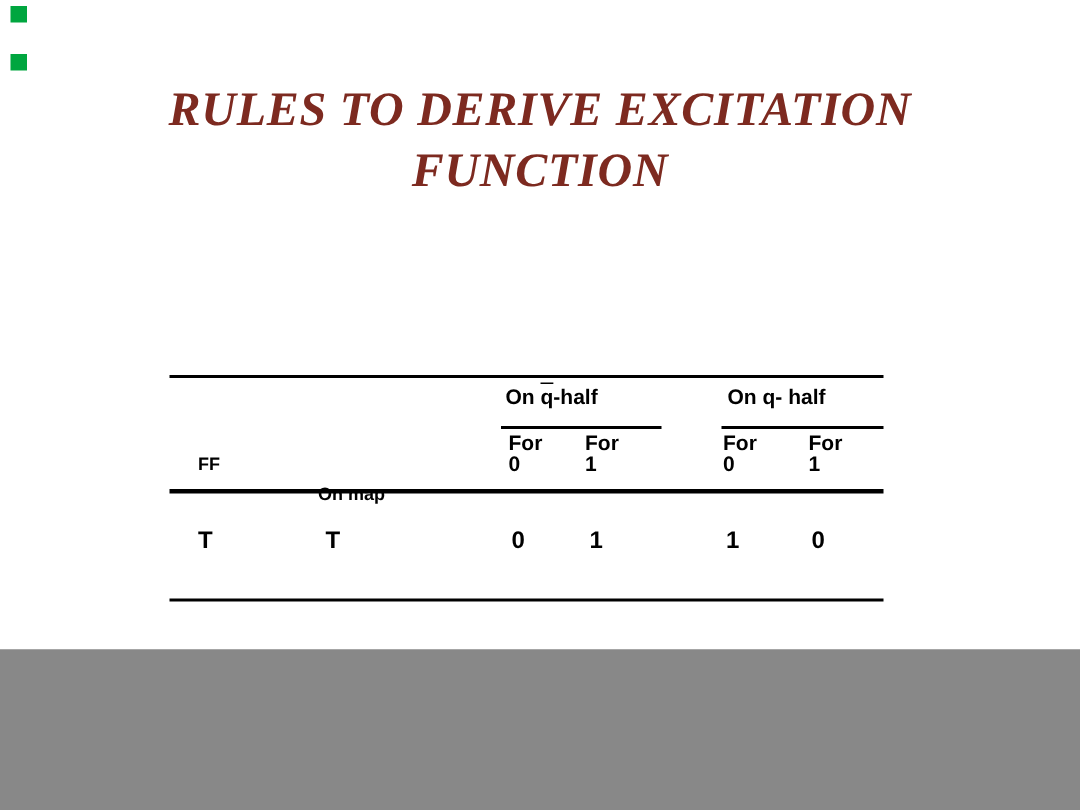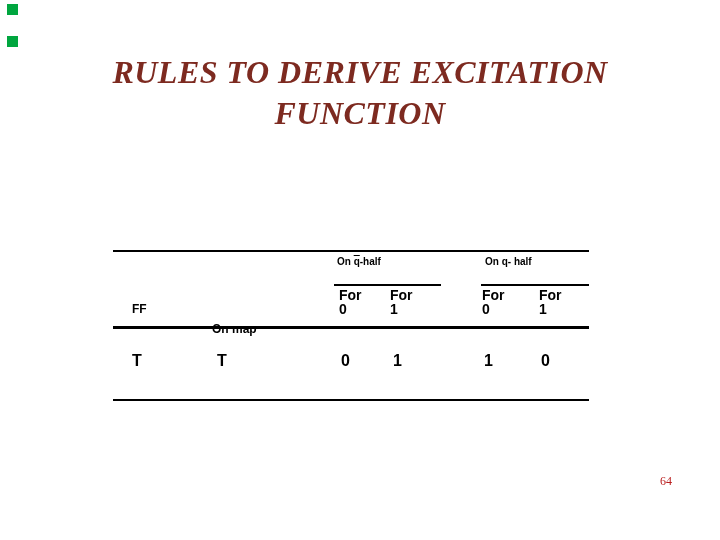--- a/index.html
+++ b/index.html
@@ -1,17 +1,17 @@
 <!DOCTYPE html>
 <html><head>
 <meta charset="utf-8">
 <style>
   html,body { margin:0; padding:0; background:#888; }
   .slide {
-    position:relative; width:720px; height:540px; background:#ffffff;
+    position:relative; width:720px; height:433px; background:#ffffff;
     overflow:hidden; font-family:"Liberation Serif", serif;
   }
   .accent-square { position:absolute; left:7px; width:11px; height:11px; }
   .accent-square.s1 { top:4px; }
   .accent-square.s2 { top:36px; }
 
   .title {
     position:absolute; top:52px; left:0; width:720px;
     text-align:center; font-size:32px; line-height:41px;
     font-weight:bold; font-style:italic; letter-spacing:0.5px;
@@ -29,21 +29,21 @@
     font-family:"Liberation Sans", sans-serif; font-weight:bold; color:#000;
   }
   .rule { position:absolute; background:#000; }
   .rule-top    { left:0; top:5px;  width:476px; height:2px; }
   .rule-g1     { left:221px; top:39px; width:107px; height:2px; }
   .rule-g2     { left:368px; top:39px; width:108px; height:2px; }
   .rule-mid    { left:0; top:81px; width:476px; height:3px; }
   .rule-bottom { left:0; top:154px; width:476px; height:2px; }
 
   .etable .txt { position:absolute; white-space:nowrap; }
-  .group-label { font-size:10px; top:11px; }
+  .group-label { font-size:14px; top:11px; }
   .g1 { left:224px; }
   .g2 { left:372px;text-align:right; }
   .overbar { text-decoration:overline; }
   .sub-head { font-size:14px; line-height:14px; top:43px; }
   .sh0 { left:226px; } .sh1 { left:277px; } .sh2 { left:369px; } .sh3 { left:426px; }
   .col-head { font-size:12px; top:57px; }
   .ch-ff { left:19px; } .ch-map { left:99px;margin-top:20px; }
   .data-cell { font-size:16px; top:107px; }
   .d-ff { left:19px; } .d-map { left:104px; }
   .d0 { left:228px; } .d1 { left:280px; } .d2 { left:371px; } .d3 { left:428px; }

